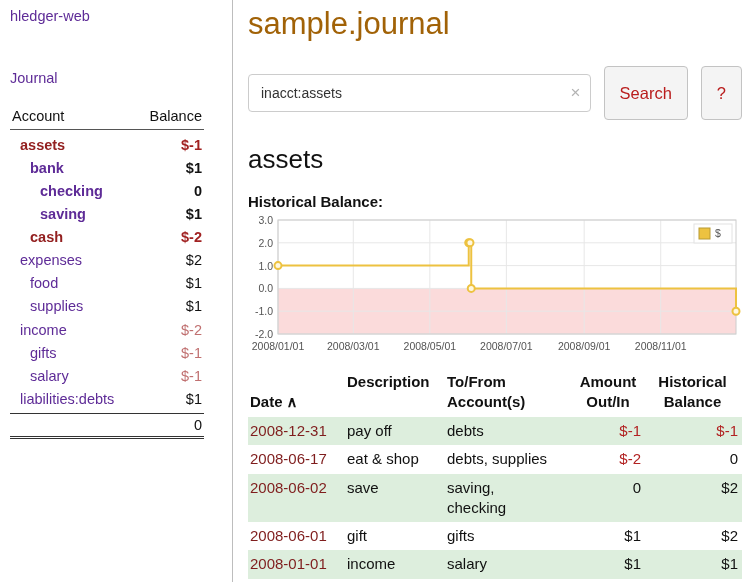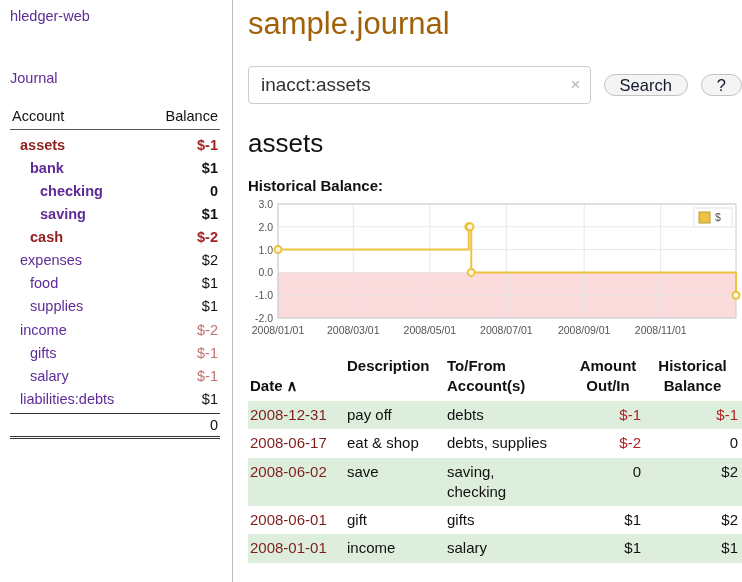--- a/index.html
+++ b/index.html
@@ -6,21 +6,21 @@
   html,body { margin:0; padding:0; }
   body {
     width:742px; height:582px; position:relative; overflow:hidden;
     background:#ffffff; font-family:"Liberation Sans", sans-serif; color:#111;
   }
   a { text-decoration:none; cursor:pointer; }
 
   
   .sidebar {
     position:absolute; left:0; top:0; width:233px; height:582px;
-    border-right:1px solid #bdbdbd; padding:8px 12px 0 10px;
+    border-right:1px solid #bdbdbd; padding:8px 28px 0 10px;
   }
   .brand { display:block; color:#5E2B97; font-size:14.5px; margin-bottom:46px; }
   .journal-link { display:block; color:#5E2B97; font-size:14.5px; margin-bottom:22px; }
   .acct-header {
     display:flex; justify-content:space-between; font-size:14.5px;
     padding:0 2px 5px 2px; border-bottom:1px solid #555; margin-bottom:3px;
   }
   .acct-row { display:flex; justify-content:space-between; padding:2.5px 2px; font-size:14.5px; line-height:1.25; }
   .acct-row .name { color:#5E2B97; }
   .acct-row .name.neg { color:#932020; }
@@ -33,29 +33,29 @@
     text-align:right; padding:3px 2px 3px; font-size:14.5px;
   }
 
   
   .main { position:absolute; left:233px; top:0; width:509px; padding:0 0 0 15px; }
   h1.page-title { font-size:31px; font-weight:400; margin:6px 0 24px 0; color:#a16207; }
   .search-row { display:flex; align-items:center; gap:13px; margin-bottom:24px; }
   .search-box { position:relative; width:352px; }
   .search-box input {
     width:100%; height:38px; border:1px solid #ccc; border-radius:4px;
-    padding:0 30px 0 12px; font-size:19px; color:#333; font-family:inherit; outline:none;
+    padding:0 30px 0 12px; font-size:14px; color:#333; font-family:inherit; outline:none;
   }
   .clear-x {
     position:absolute; right:10px; top:50%; transform:translateY(-50%);
     color:#b3b3b3; font-size:17px; cursor:pointer;
   }
   .btn {
-    height:22px; padding:0 15px; font-size:16.5px; font-family:inherit;
-    background:#f4f4f4; border:1px solid #c3c3c3; border-radius:13px; color:#0f172a; cursor:pointer;
+    height:54px; padding:0 15px; font-size:16.5px; font-family:inherit;
+    background:#f4f4f4; border:1px solid #c3c3c3; border-radius:4px; color:#b91c1c; cursor:pointer;
   }
   h2.acct-heading { font-size:26px; font-weight:400; margin:0 0 18px 0; }
   .chart-label { font-weight:700; font-size:15px; margin-bottom:6px; }
   .chart { width:494px; height:142px; }
   .chart text.tick { font-size:10.5px; fill:#545454; font-family:"Liberation Sans", sans-serif; }
 
   
   .register { margin-top:12px; font-size:15px; }
   .reg-header {
     display:grid; grid-template-columns:97px 100px 128px 72px 97px;

